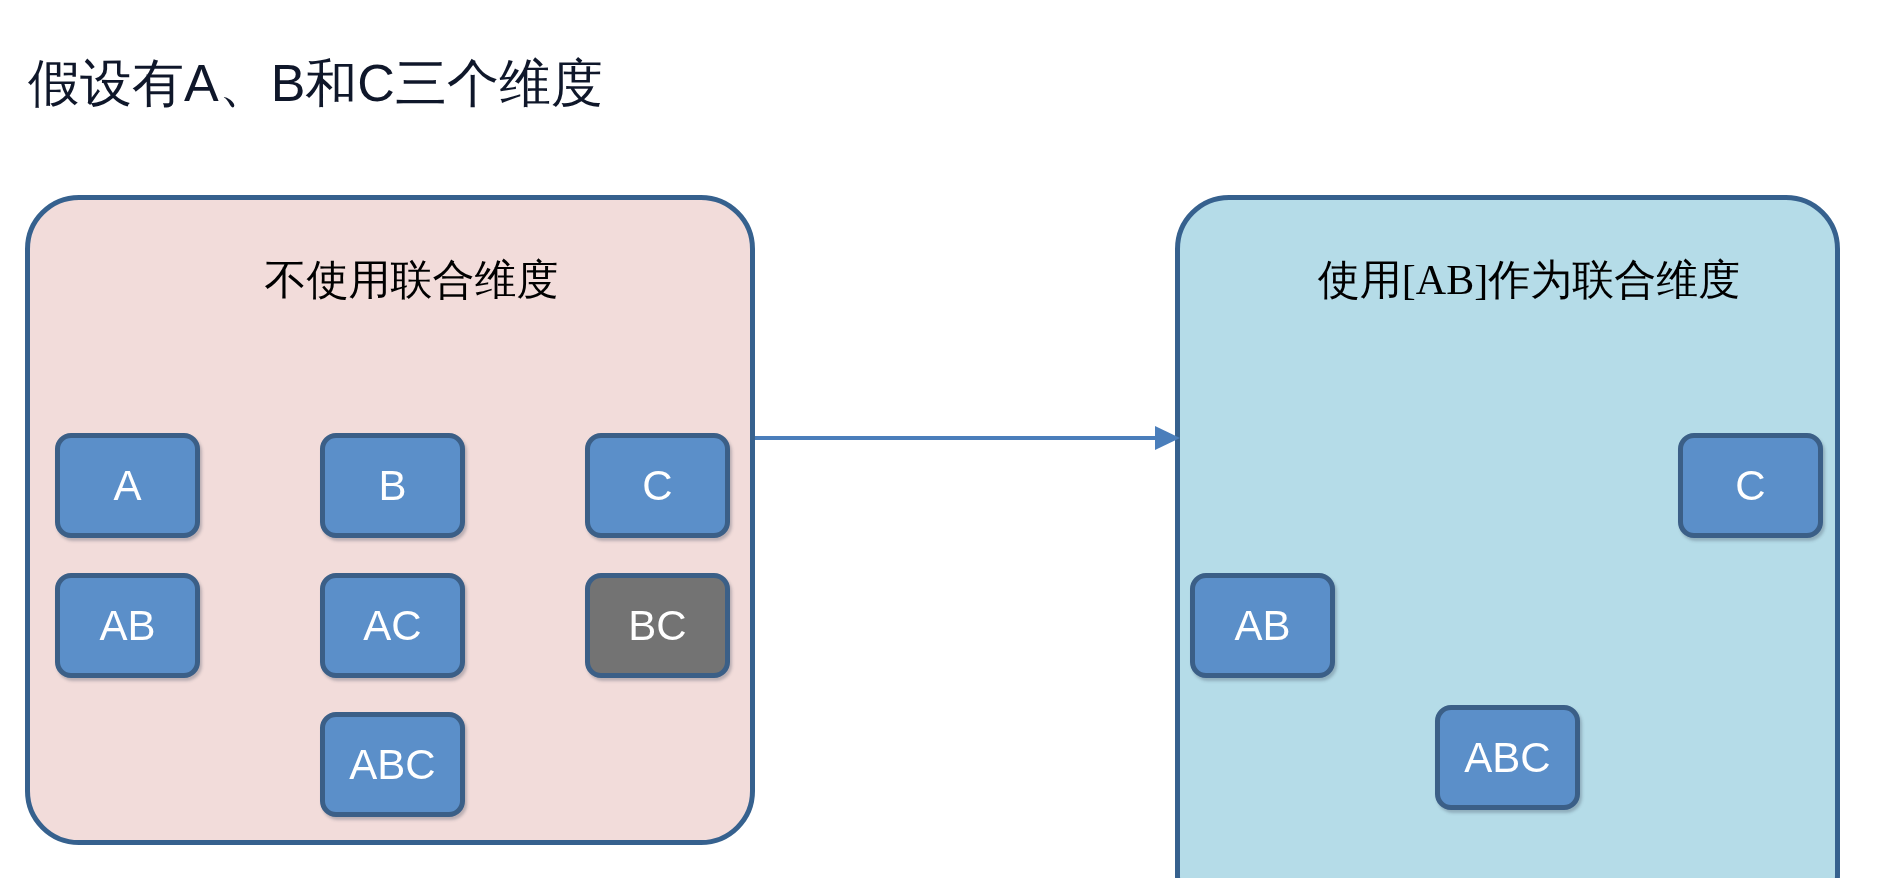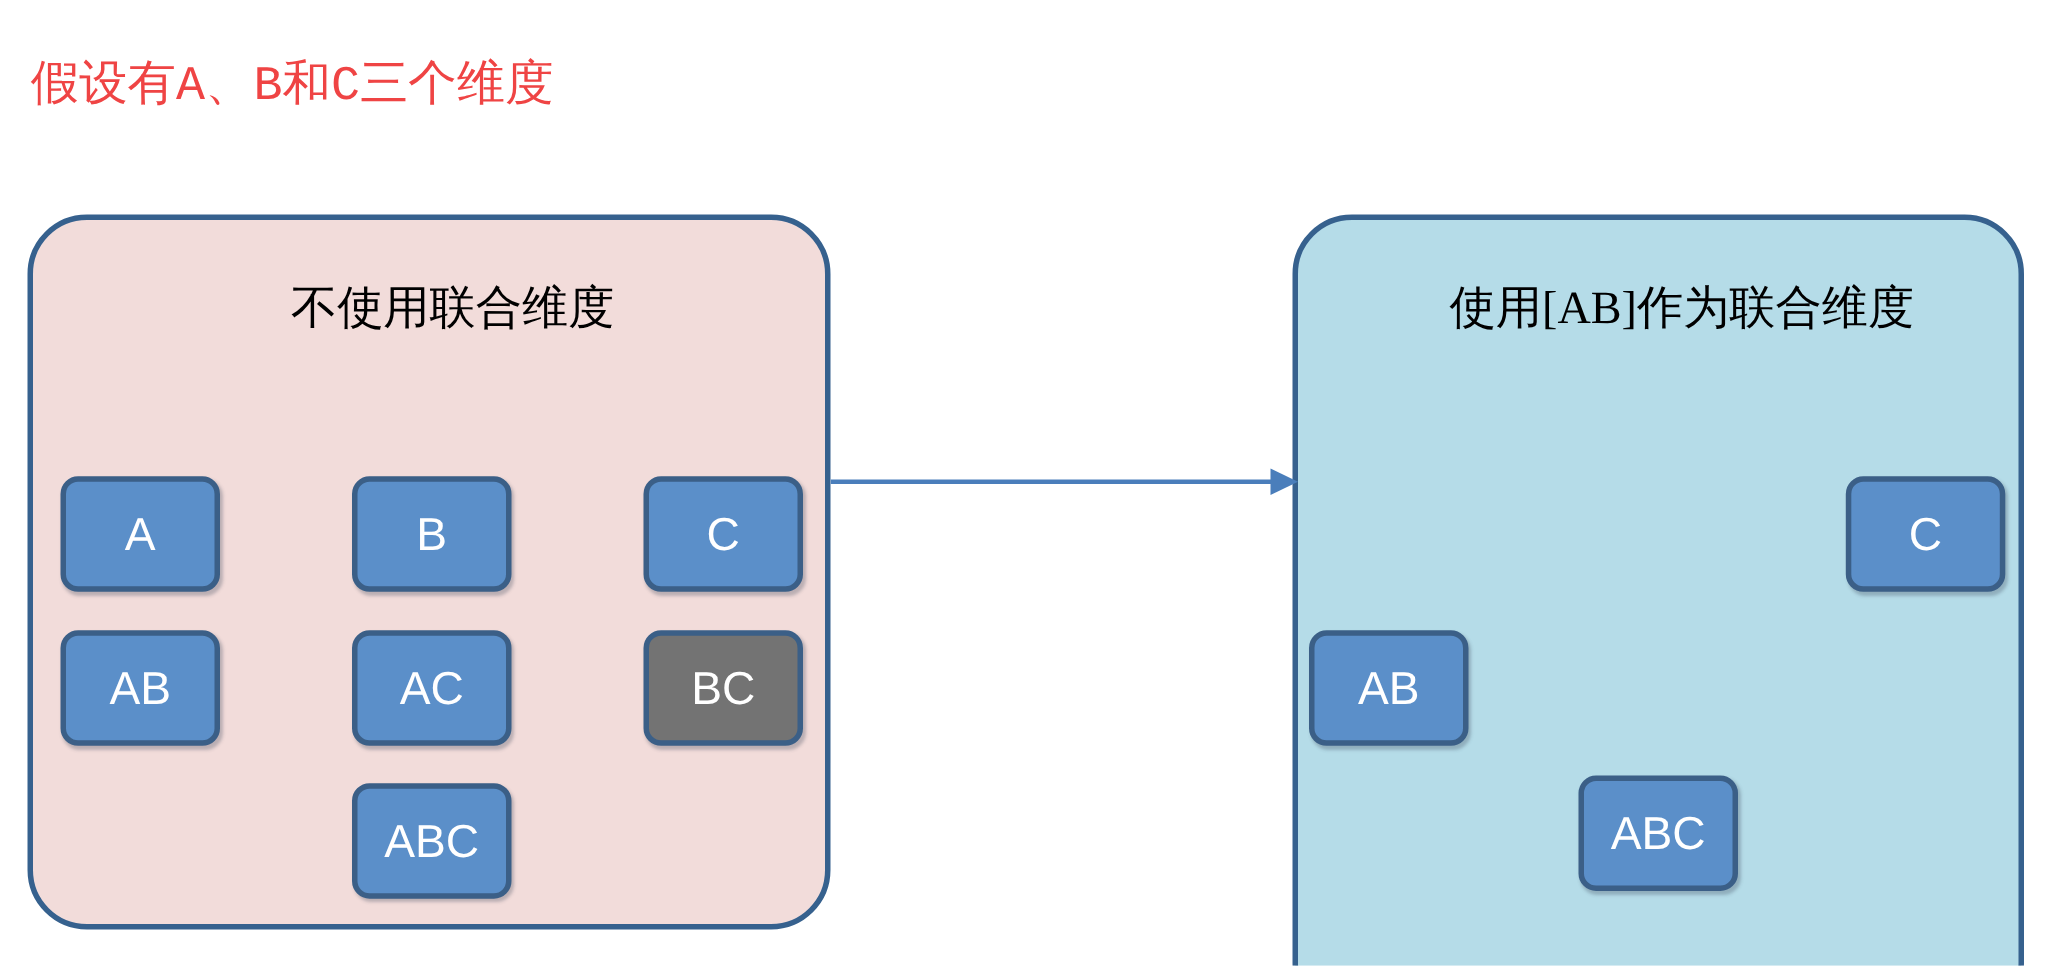--- a/index.html
+++ b/index.html
@@ -16,24 +16,24 @@
     height: 878px;
     background: #ffffff;
     overflow: hidden;
   }
 
   
   .heading-main {
     position: absolute;
     left: 28px;
     top: 55px;
-    font-family: Liberation Mono, monospace;
-    font-size: 44px;
+    font-family: Liberation Sans, sans-serif;
+    font-size: 52px;
     line-height: 1.1;
-    color: #ef4444;
+    color: #0f172a;
     white-space: nowrap;
   }
   .heading-note {
     position: absolute;
     left: 1325px;
     top: 92px;
     font-family: "Liberation Sans", sans-serif;
     font-size: 28px;
     line-height: 1.1;
     color: #ff0000;

